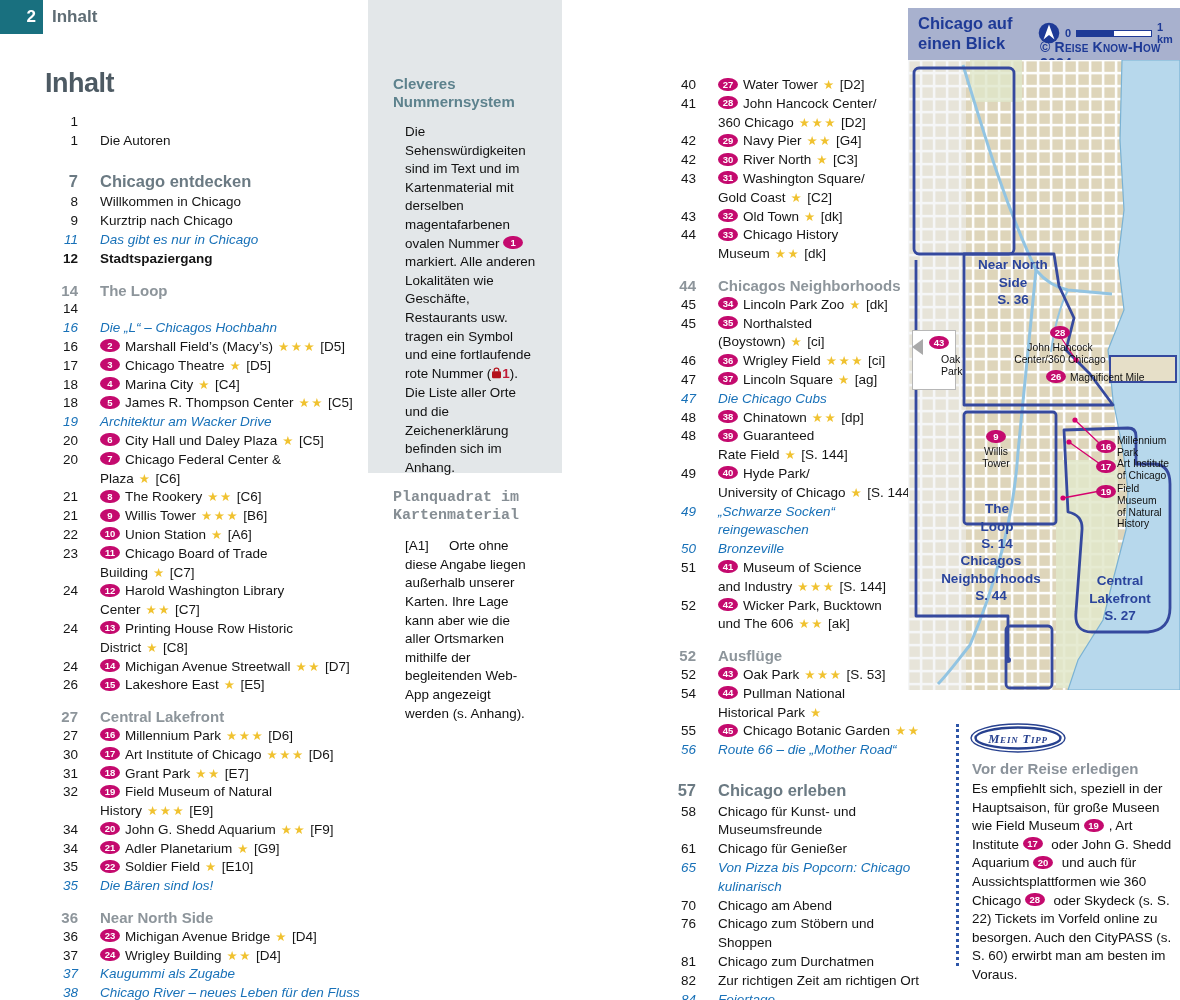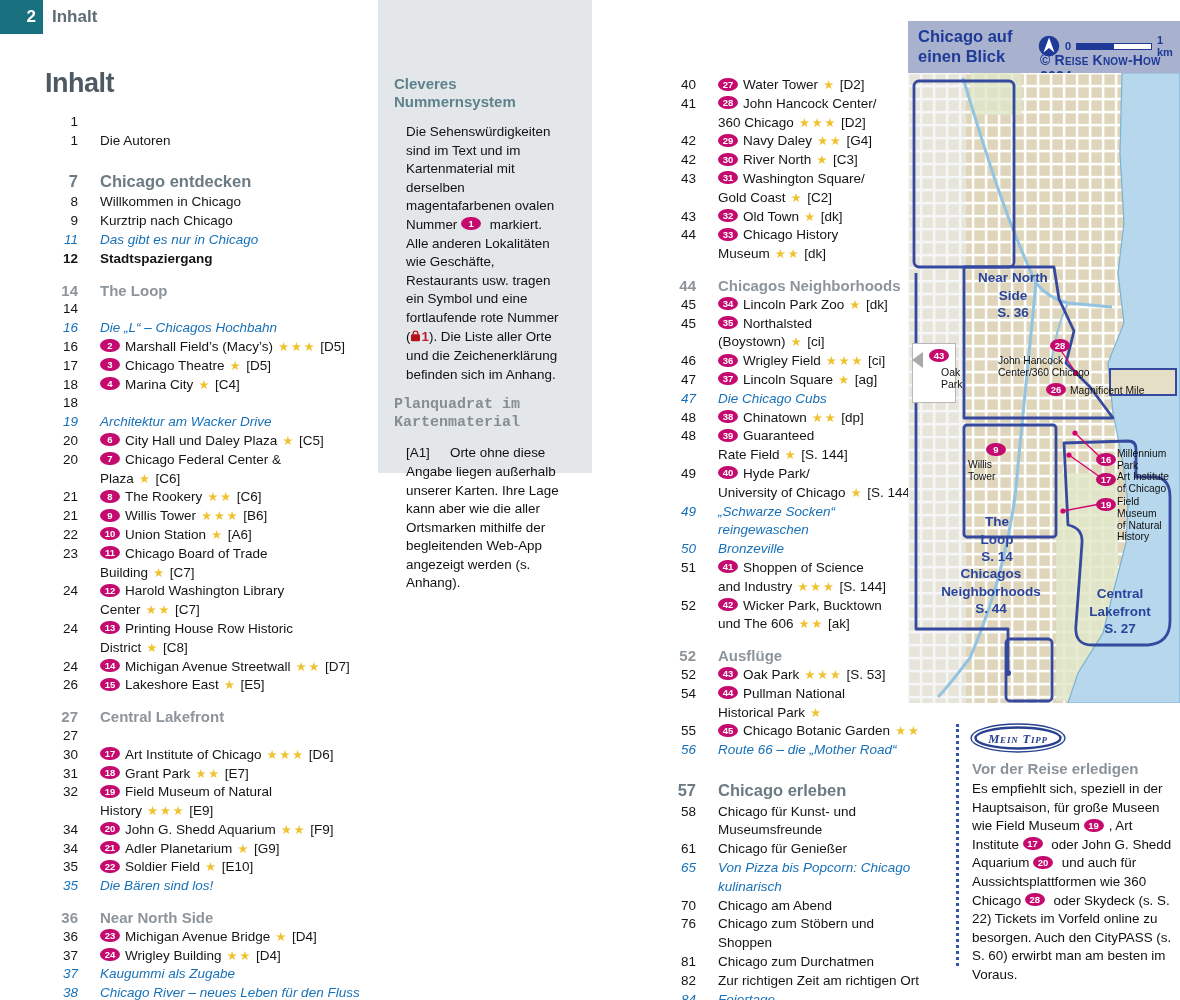--- a/index.html
+++ b/index.html
@@ -24,46 +24,46 @@
   .s-bold{font-weight:bold;}
   .s-italic .pnum,.s-italic .content{color:#1871b8;font-style:italic;}
   .s-chapter{font-weight:bold;font-size:16.5px;color:#6b7a83;margin-top:21px;margin-bottom:3px;}
   .s-section{font-weight:bold;font-size:15px;color:#8d959b;margin-top:13px;}
   .badge{display:inline-block;min-width:13px;padding:0 3.5px;height:13px;line-height:13px;border-radius:10px/7px;
          background:#c40a6e;color:#fff;font-size:9.5px;font-weight:bold;text-align:center;
          position:relative;top:-1.5px;margin-right:5px;}
   .stars{color:#f0c230;font-size:12.5px;letter-spacing:1.5px;margin-left:5px;}
   .ref{margin-left:4px;}
   
-  .info{position:absolute;left:378px;top:0;width:214px;height:473px;background:#e3e7e9;
-        box-sizing:border-box;padding:75px 14px 0 16px;}
+  .info{position:absolute;left:368px;top:0;width:194px;height:473px;background:#e3e7e9;
+        box-sizing:border-box;padding:75px 14px 0 25px;}
   .info h3{margin:0 0 4px 0;font-size:15px;line-height:18px;font-weight:bold;}
   .info .h-teal{color:#5d828d;}
   .info .h-gray{color:#868e94;margin-top:6px;font-family:Liberation Mono, monospace;}
   .info p{margin:12px;font-size:13.4px;line-height:18.6px;color:#111;}
   .bag{display:inline-block;vertical-align:-1px;}
   .bagnum{color:#c11a35;font-weight:bold;}
   .refex{display:inline-block;min-width:44px;}
   
-  .map{position:absolute;left:908px;top:21px;width:272px;}
+  .map{position:absolute;left:908px;top:8px;width:272px;}
   .map-bar{position:relative;width:272px;height:52px;background:#a8b1ce;}
   .map-title{position:absolute;left:10px;top:6px;font-size:16.5px;line-height:19.5px;font-weight:bold;
              color:#1e3a96;white-space:pre-line;}
   .map-scale{position:absolute;left:130px;top:13px;display:flex;align-items:center;color:#1e3a96;
              font-size:11px;font-weight:bold;}
   .map-scale .bar{width:80px;height:5px;border:1.4px solid #1e3a96;background:#fff;margin:0 5px;position:relative;}
   .map-scale .bar i{position:absolute;left:0;top:0;bottom:0;width:50%;background:#1e3a96;}
   .map-copy{position:absolute;left:132px;top:31px;font-size:14px;font-weight:bold;color:#1e3a96;
             font-variant:small-caps;letter-spacing:.2px;}
   .map-body{position:relative;width:272px;height:630px;overflow:hidden;}
   .map-body svg{position:absolute;left:0;top:0;}
   .rlabel{position:absolute;text-align:center;color:#2a449c;font-weight:bold;font-size:13.5px;
           line-height:17.5px;white-space:pre-line;}
   .plabel{position:absolute;color:#101010;font-size:10.3px;line-height:11.8px;white-space:pre-line;}
-  .pl-c{}
+  .pl-c{text-align:center;}
   .mbadge{position:absolute;}
   .oak{position:absolute;left:4px;top:270px;width:44px;height:60px;background:#fff;border:1px solid #b7b7b7;
        box-sizing:border-box;padding:2px 0 0 4px;}
   .oak .arrow{position:absolute;left:-1px;top:8px;width:0;height:0;border:8px solid transparent;
               border-right:11px solid #a9a9a9;border-left:0;}
   .oak .badge{margin-left:12px;}
   .oak .oaklbl{font-size:10.5px;line-height:12px;color:#101010;white-space:pre-line;margin-top:2px;margin-left:24px;}
   
   .tipline{position:absolute;left:956px;top:724px;height:242px;border-left:3px dotted #2d55a8;}
   .tip{position:absolute;left:972px;top:722px;width:210px;}
@@ -128,20 +128,21 @@
       <div class="row s-normal">
         <span class="pnum">17</span>
         <div class="content nw"><span class="badge">3</span><span class="etext">Chicago Theatre</span><span class="stars">★</span><span class="ref">[D5]</span></div>
       </div>
       <div class="row s-normal">
         <span class="pnum">18</span>
         <div class="content nw"><span class="badge">4</span><span class="etext">Marina City</span><span class="stars">★</span><span class="ref">[C4]</span></div>
       </div>
       <div class="row s-normal">
         <span class="pnum">18</span>
+        <div class="content nw"><span class="badge">5</span><span class="etext">James R. Thompson Center</span><span class="stars">★★</span><span class="ref">[C5]</span></div>
       </div>
       <div class="row s-italic">
         <span class="pnum">19</span>
         <div class="content nw"><span class="etext">Architektur am Wacker Drive</span></div>
       </div>
       <div class="row s-normal">
         <span class="pnum">20</span>
         <div class="content nw"><span class="badge">6</span><span class="etext">City Hall und Daley Plaza</span><span class="stars">★</span><span class="ref">[C5]</span></div>
       </div>
       <div class="row s-normal">
@@ -179,20 +180,21 @@
       <div class="row s-normal">
         <span class="pnum">26</span>
         <div class="content nw"><span class="badge">15</span><span class="etext">Lakeshore East</span><span class="stars">★</span><span class="ref">[E5]</span></div>
       </div>
       <div class="row s-section">
         <span class="pnum">27</span>
         <div class="content nw"><span class="etext">Central Lakefront</span></div>
       </div>
       <div class="row s-normal">
         <span class="pnum">27</span>
+        <div class="content nw"><span class="badge">16</span><span class="etext">Millennium Park</span><span class="stars">★★★</span><span class="ref">[D6]</span></div>
       </div>
       <div class="row s-normal">
         <span class="pnum">30</span>
         <div class="content nw"><span class="badge">17</span><span class="etext">Art Institute of Chicago</span><span class="stars">★★★</span><span class="ref">[D6]</span></div>
       </div>
       <div class="row s-normal">
         <span class="pnum">31</span>
         <div class="content nw"><span class="badge">18</span><span class="etext">Grant Park</span><span class="stars">★★</span><span class="ref">[E7]</span></div>
       </div>
       <div class="row s-normal">
@@ -252,21 +254,21 @@
         <span class="pnum">40</span>
         <div class="content nw"><span class="badge">27</span><span class="etext">Water Tower</span><span class="stars">★</span><span class="ref">[D2]</span></div>
       </div>
       <div class="row s-normal">
         <span class="pnum">41</span>
         <div class="content"><span class="badge">28</span><span class="etext">John Hancock Center/
 360 Chicago</span><span class="stars">★★★</span><span class="ref">[D2]</span></div>
       </div>
       <div class="row s-normal">
         <span class="pnum">42</span>
-        <div class="content nw"><span class="badge">29</span><span class="etext">Navy Daley</span><span class="stars">★★</span><span class="ref">[G4]</span></div>
+        <div class="content nw"><span class="badge">29</span><span class="etext">Navy Pier</span><span class="stars">★★</span><span class="ref">[G4]</span></div>
       </div>
       <div class="row s-normal">
         <span class="pnum">42</span>
         <div class="content nw"><span class="badge">30</span><span class="etext">River North</span><span class="stars">★</span><span class="ref">[C3]</span></div>
       </div>
       <div class="row s-normal">
         <span class="pnum">43</span>
         <div class="content"><span class="badge">31</span><span class="etext">Washington Square/
 Gold Coast</span><span class="stars">★</span><span class="ref">[C2]</span></div>
       </div>
@@ -322,21 +324,21 @@
         <span class="pnum">49</span>
         <div class="content"><span class="etext">„Schwarze Socken“
 reingewaschen</span></div>
       </div>
       <div class="row s-italic">
         <span class="pnum">50</span>
         <div class="content nw"><span class="etext">Bronzeville</span></div>
       </div>
       <div class="row s-normal">
         <span class="pnum">51</span>
-        <div class="content"><span class="badge">41</span><span class="etext">Shoppen of Science
+        <div class="content"><span class="badge">41</span><span class="etext">Museum of Science
 and Industry</span><span class="stars">★★★</span><span class="ref">[S. 144]</span></div>
       </div>
       <div class="row s-normal">
         <span class="pnum">52</span>
         <div class="content"><span class="badge">42</span><span class="etext">Wicker Park, Bucktown
 und The 606</span><span class="stars">★★</span><span class="ref">[ak]</span></div>
       </div>
       <div class="row s-section">
         <span class="pnum">52</span>
         <div class="content nw"><span class="etext">Ausflüge</span></div>

